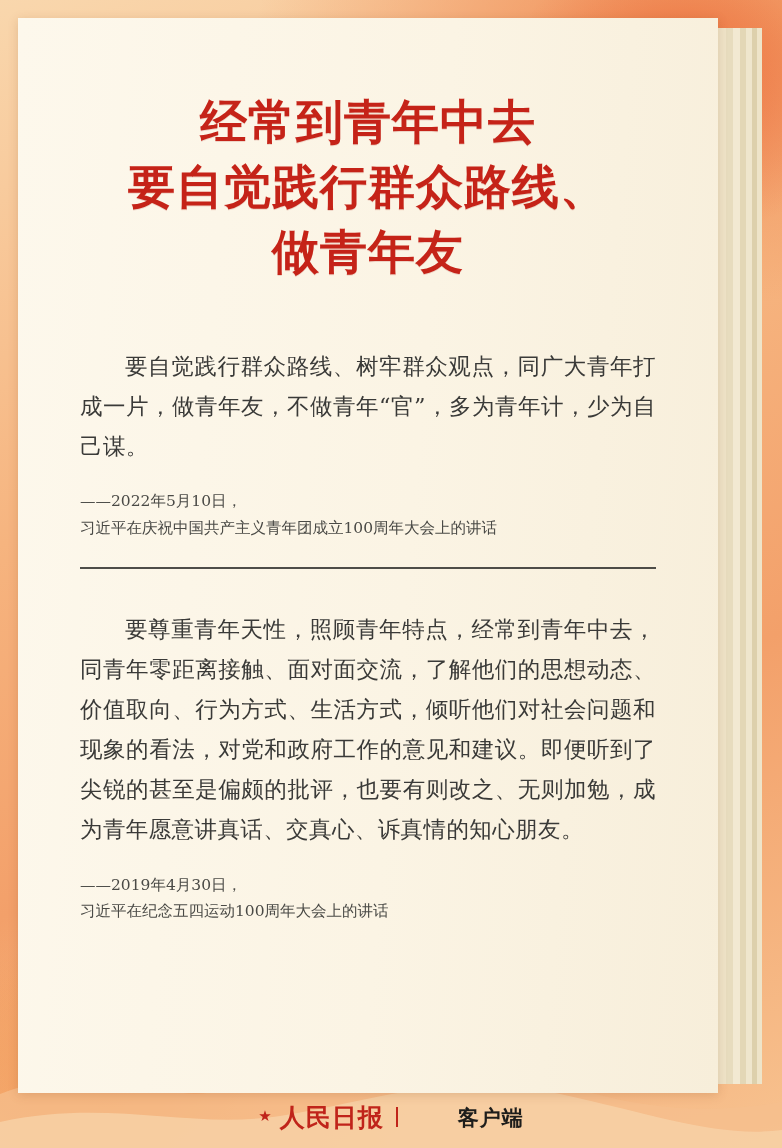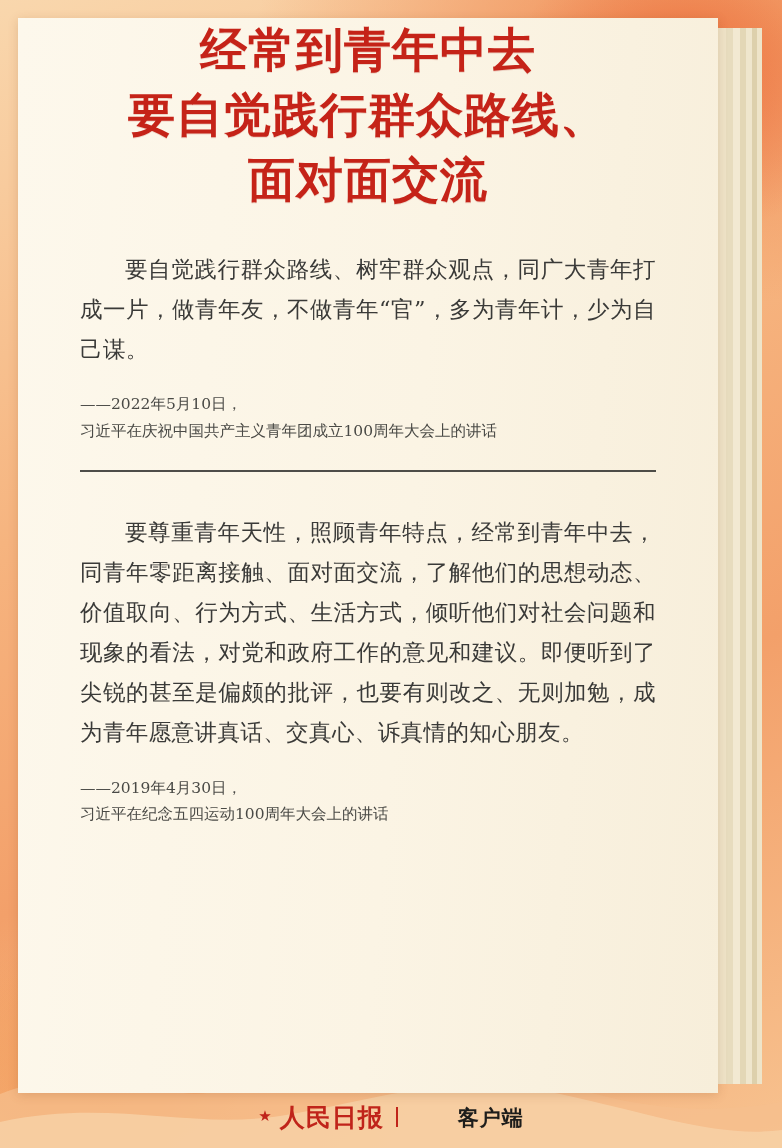--- a/index.html
+++ b/index.html
@@ -73,32 +73,33 @@
     position: absolute;
     left: 0; top: 0;
     width: 700px;
     height: 1075px;
     padding: 0 62px;
     box-sizing: border-box;
   }
 
   .title {
     margin: 0;
+    padding-top: 72px;
     text-align: center;
     color: #c52318;
     font-family: "DejaVu Serif", "Liberation Serif", serif;
     font-weight: 700;
     font-size: 47px;
     line-height: 1.38;
     letter-spacing: 1px;
     text-shadow: 0 1px 0 rgba(160,30,20,0.15);
   }
   .title .ln { display: block; white-space: nowrap; }
 
-  .quote-block { margin-top: 36px; }
+  .quote-block { margin-top: 61px; }
 
   .quote-text {
     color: #3a3a38;
     font-family: "DejaVu Serif", "Liberation Serif", serif;
     font-size: 22.5px;
     line-height: 1.78;
     text-align: justify;
     text-indent: 2em;
     letter-spacing: 0.4px;
   }
@@ -192,21 +193,21 @@
     <i style="left:34px; width:5px;  background:#ddd0ac;"></i>
     <i style="left:39px; width:5px;  background:#eee4c9;"></i>
   </div>
 
   <div class="paper">
     <div class="inner">
 
       <h1 class="title">
         <span class="ln">经常到青年中去</span>
         <span class="ln">要自觉践行群众路线、</span>
-        <span class="ln">面对面交流</span>
+        <span class="ln">做青年友</span>
       </h1>
 
       <div class="quote-block first">
         <p class="quote-text">要自觉践行群众路线、树牢群众观点，同广大青年打成一片，做青年友，不做青年“官”，多为青年计，少为自己谋。</p>
         <div class="attrib">
           <span class="line1">——2022年5月10日，</span>
           <span class="line2">习近平在庆祝中国共产主义青年团成立100周年大会上的讲话</span>
         </div>
       </div>
 

